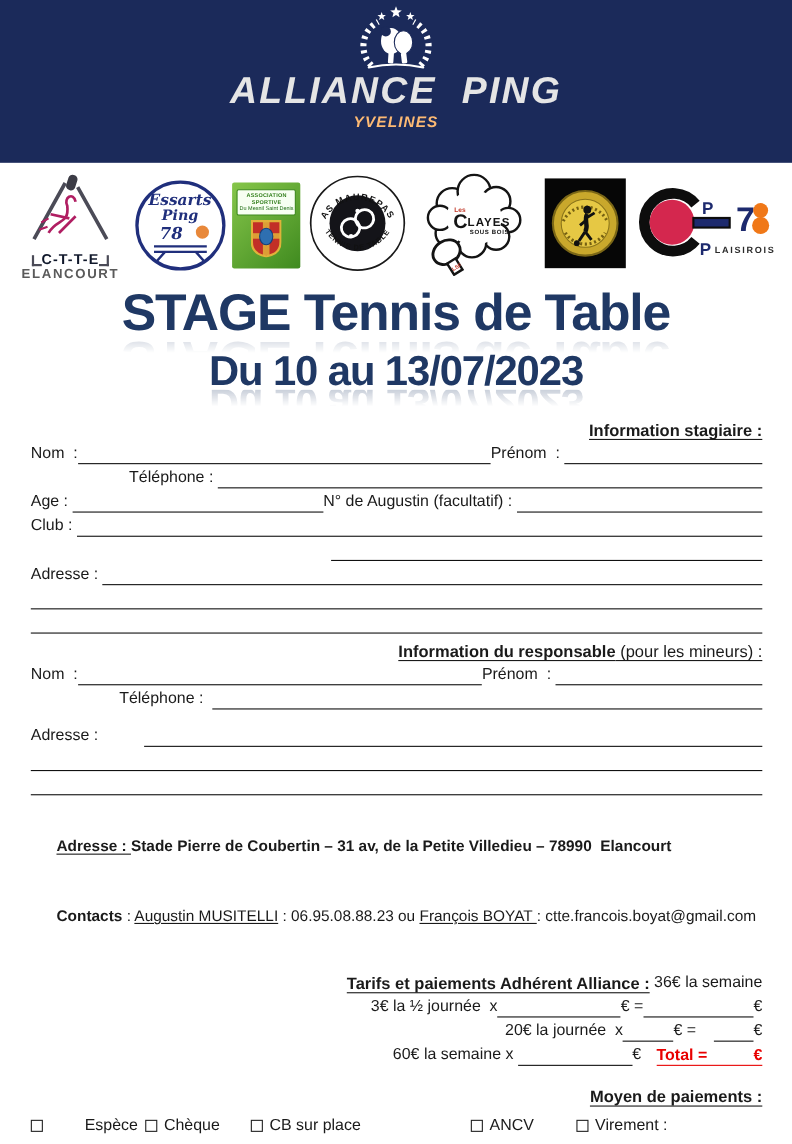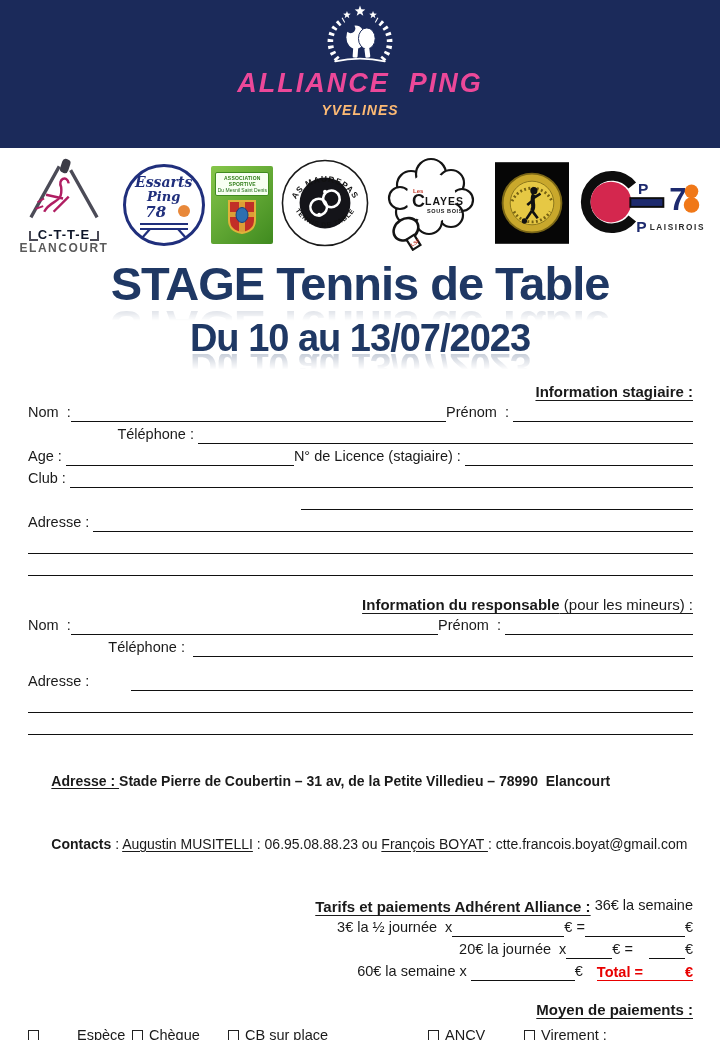--- a/index.html
+++ b/index.html
@@ -1,21 +1,21 @@
 <!DOCTYPE html>
 <html><head>
 <meta charset="utf-8">
 <style>
   html,body{margin:0;padding:0;background:#888;}
   .page{position:relative;width:720px;height:1040px;background:#fff;margin:0 auto;overflow:hidden;
         font-family:"Liberation Sans",sans-serif;color:#1a1a1a;}
   
   .band{height:148px;background:#1b2a5a;text-align:center;overflow:hidden;}
   .band svg{display:block;margin:5px auto 0;}
-  .club-name{color:#ec4899;font-style:italic;font-weight:800;font-size:27px;line-height:30px;
+  .club-name{color:#e5e5e5;font-style:italic;font-weight:800;font-size:34px;line-height:30px;
              letter-spacing:2px;white-space:pre;margin-top:1px;}
   .region-name{color:#fdba74;font-style:italic;font-weight:700;font-size:14px;line-height:18px;
                letter-spacing:1px;margin-top:3px;}
   
   .logos{height:110px;display:flex;align-items:center;justify-content:space-between;
          padding:2px 12px 0 12px;}
   .logo{flex:0 0 auto;text-align:center;}
   .ctte-acronym{font-size:13px;font-weight:800;color:#0f172a;letter-spacing:1px;line-height:12px;white-space:pre;}
   .corner{display:inline-block;width:7px;height:8px;border-bottom:2.5px solid #4b4b57;vertical-align:-2px;}
   .corner.l{border-left:2.5px solid #4b4b57;}
@@ -237,42 +237,42 @@
       <span class="lbl">Prénom  : </span>
       <span class="seg" style="width:180px"></span>
     </div>
     <div class="row">
       <span class="lbl">Téléphone : </span>
       <span class="seg" style="width:495px"></span>
     </div>
     <div class="row">
       <span class="lbl">Age : </span>
       <span class="seg" style="width:228px"></span>
-      <span class="lbl">N° de Licence (stagiaire) : </span>
+      <span class="lbl">N° de Augustin (facultatif) : </span>
       <span class="seg grow"></span>
     </div>
     <div class="row">
       <span class="lbl">Club : </span>
       <span class="seg grow"></span>
     </div>
     <div class="row">
       <span class="seg" style="width:392px"></span>
     </div>
     <div class="row">
       <span class="lbl">Adresse : </span>
       <span class="seg grow"></span>
     </div>
     <div class="row">
         <span class="seg grow"></span>
       </div>
     <div class="row">
         <span class="seg grow"></span>
       </div>
 
-    <div class="row" style="margin-top:15px">
+    <div class="row" style="margin-top:3px">
       <span class="sect"><span>Information du responsable</span><span class="nrm"> (pour les mineurs) :</span></span>
     </div>
     <div class="row">
       <span class="lbl">Nom  :</span>
       <span class="seg grow"></span>
       <span class="lbl">Prénom  : </span>
       <span class="seg" style="width:188px"></span>
     </div>
     <div class="row">
       <span class="lbl">Téléphone :  </span>

